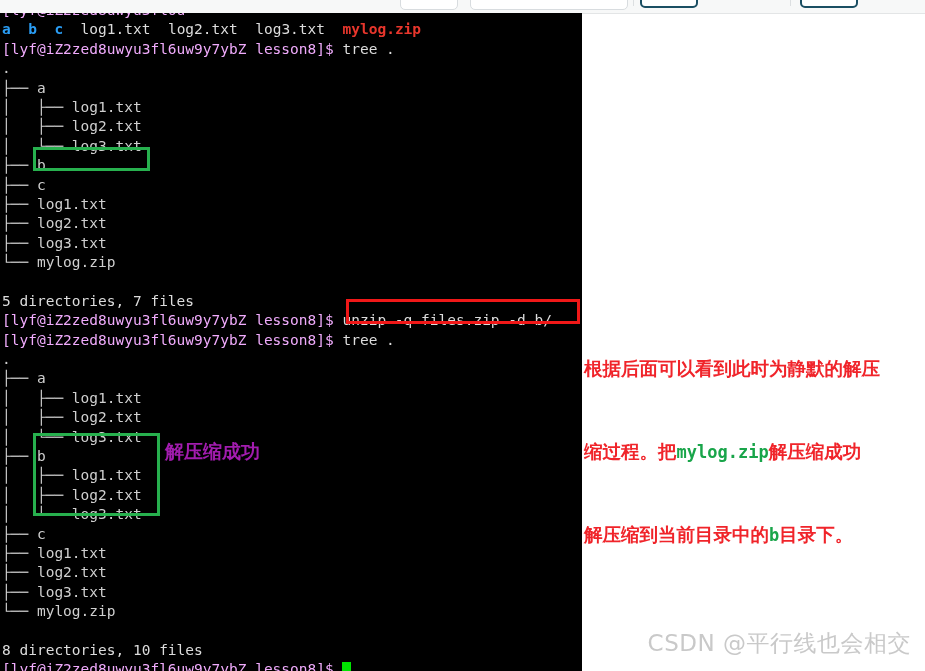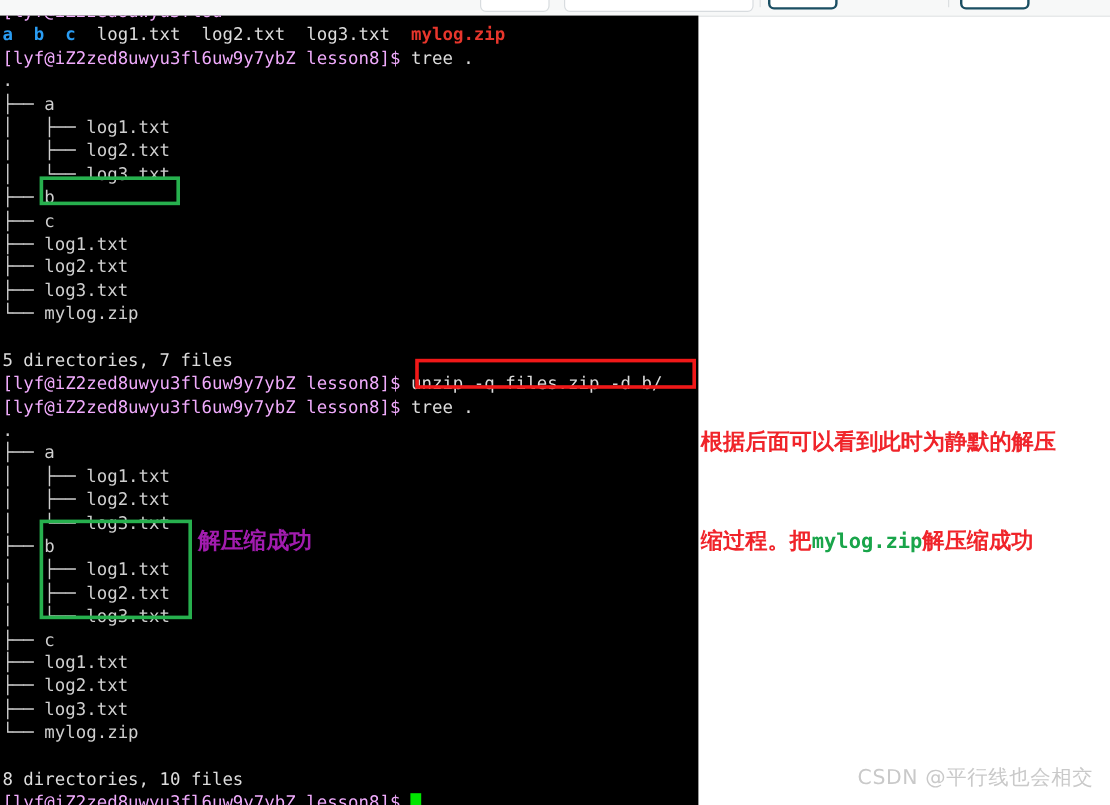--- a/index.html
+++ b/index.html
@@ -117,21 +117,21 @@
     width: 340px;
   }
   #anno-red-block .hl { color: #19a54a; font-family: "DejaVu Sans Mono", "Liberation Mono", monospace; font-size:17px; }
 
   
   #watermark {
     position: absolute;
     right: 14px;
     bottom: 12px;
     font-family: "DejaVu Sans", "Liberation Sans", sans-serif;
-    font-size: 17px;
+    font-size: 23px;
     color: #c9c9c9;
     letter-spacing: 0.5px;
     white-space: pre;
   }
 </style>
 </head>
 <body>
 
 <div id="top-strip">
     <div class="strip-tick" style="left: 633px;"></div>
@@ -184,15 +184,16 @@
 
 <div class="box box-green" id="box-green-b-empty" style="left: 33px; top: 147px; width: 117px; height: 24px; border-color: rgb(39, 176, 78);"></div>
 <div class="box box-green" id="box-green-b-filled" style="left: 33px; top: 433px; width: 127px; height: 83px; border-color: rgb(39, 176, 78);"></div>
 <div class="box box-red" id="box-red-unzip" style="left: 346px; top: 299px; width: 234px; height: 25px; border-color: rgb(240, 24, 24);"></div>
 
 <div class="anno" id="anno-green-1">解压缩成功</div>
 
 <div class="anno" id="anno-red-block">
   <div><span>根据后面可以看到此时为静默的解压</span></div>
   <div><span>缩过程。把</span><span class="hl">mylog.zip</span><span>解压缩成功</span></div>
+  <div><span>解压缩到当前目录中的</span><span class="hl">b</span><span>目录下。</span></div>
 </div>
 
 <div id="watermark">CSDN @平行线也会相交</div>
 
 </body></html>

